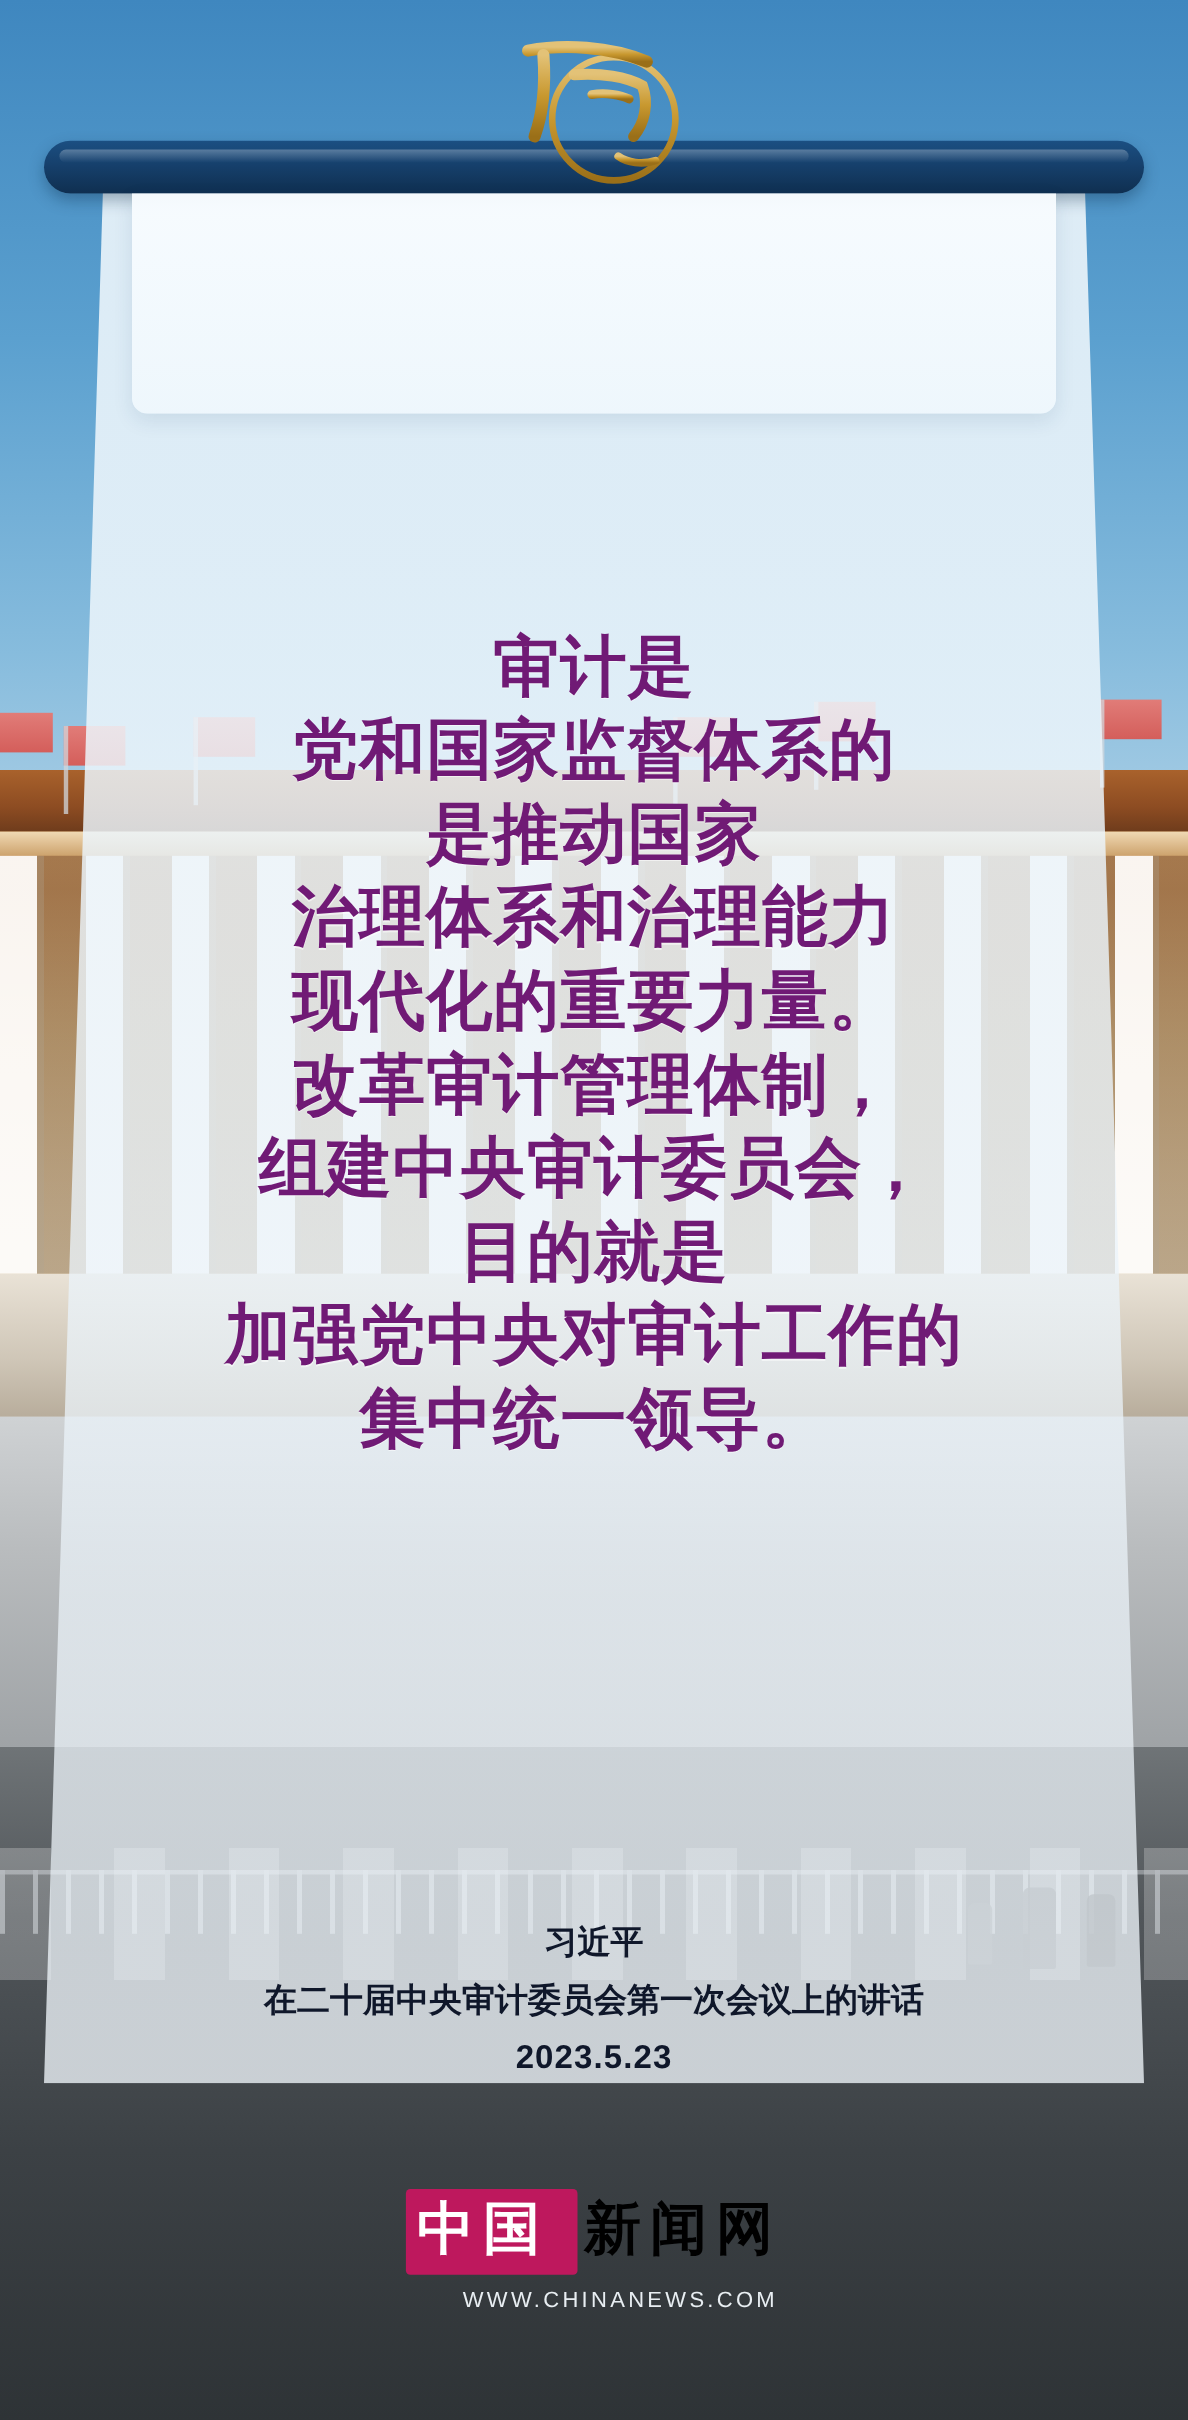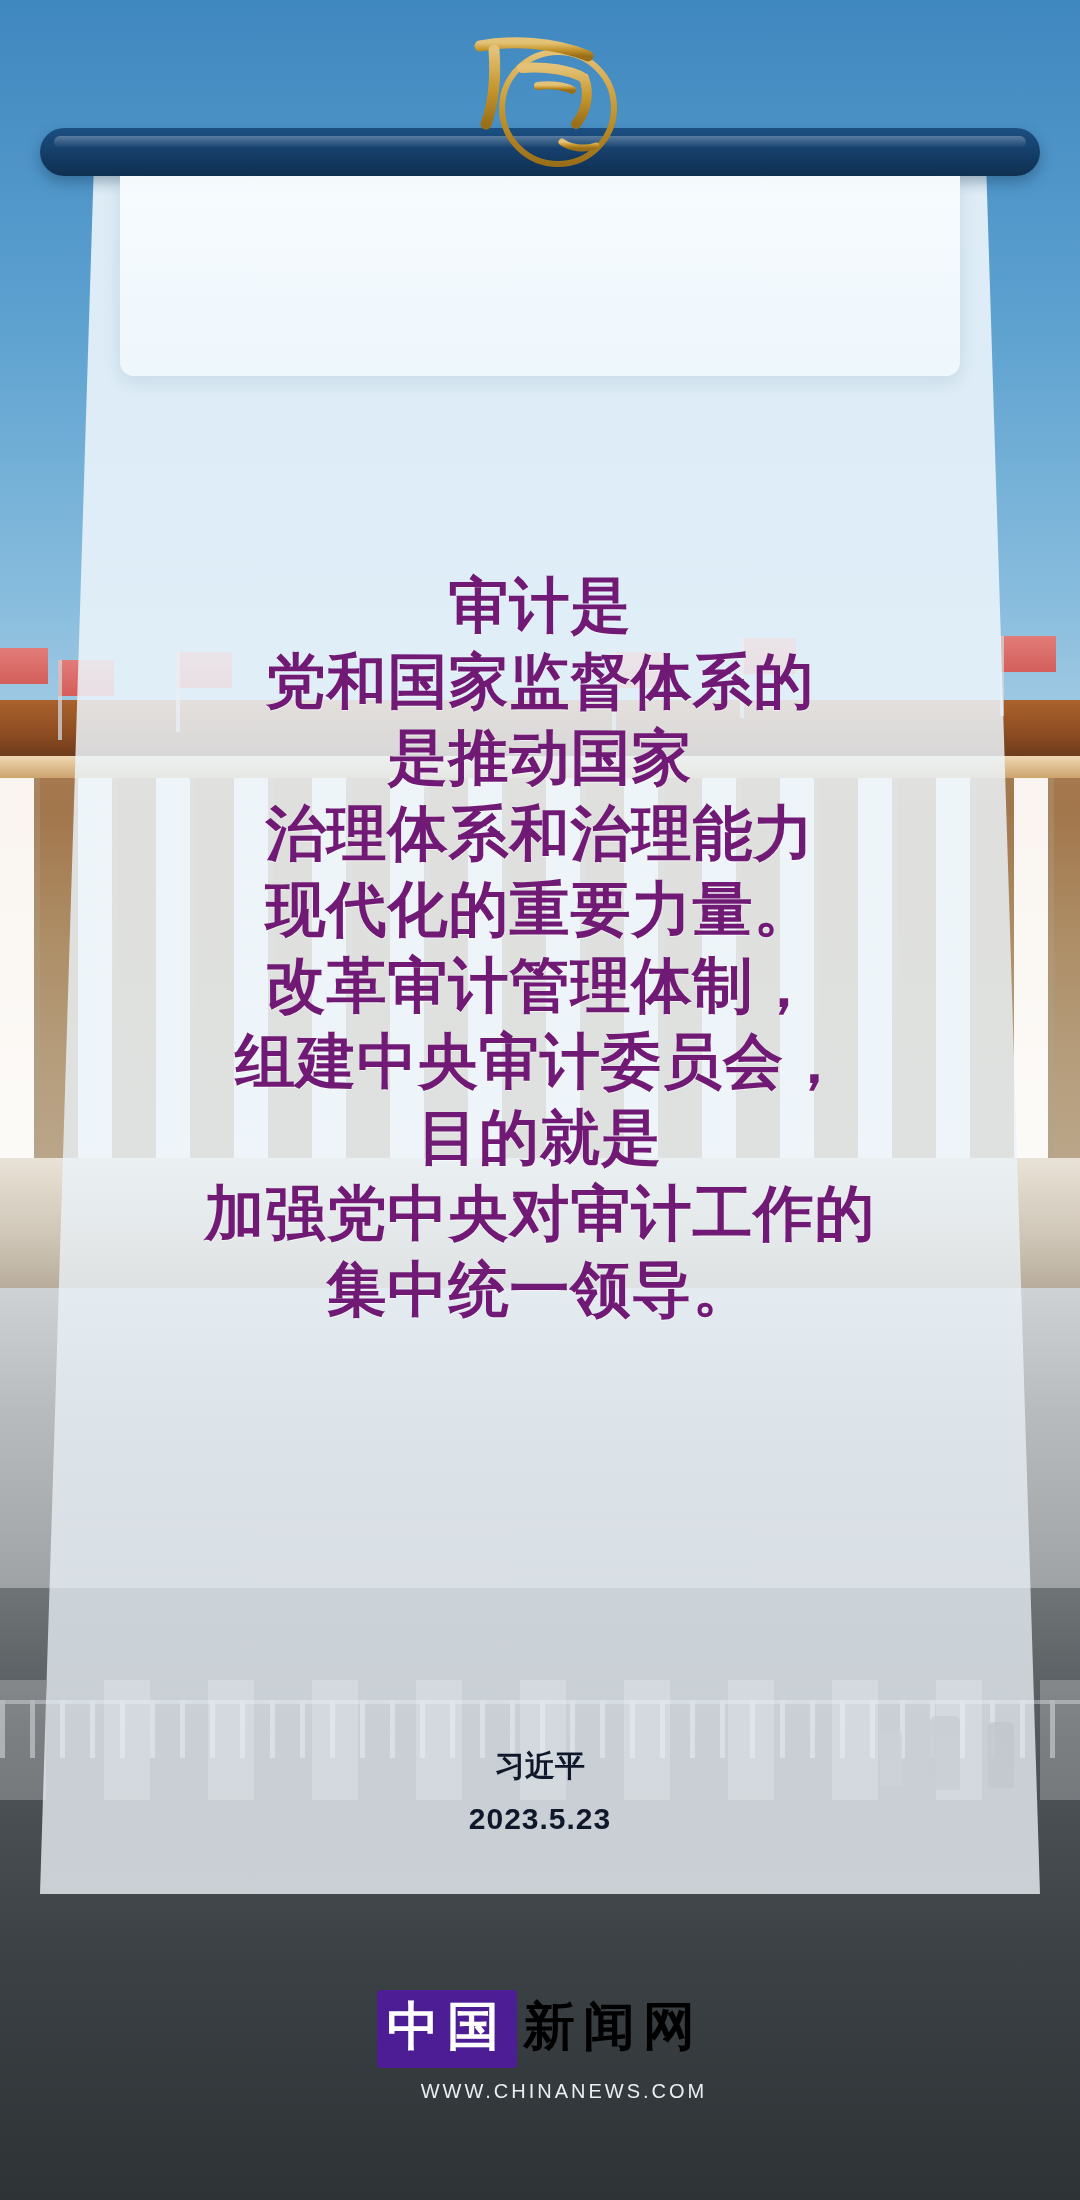--- a/index.html
+++ b/index.html
@@ -273,23 +273,23 @@
     font-family: "Liberation Serif", "DejaVu Serif", serif;
     letter-spacing: 8px;
     display: inline-block;
   }
   .footer .cn .sq {
     display: inline-block;
     color: #000000;
   }
   .footer .cn .red {
     display: inline-block;
-    background: #4c1d95;
+    background: #be185d;
     color: #fff;
-    padding: 2px 10px 6px 10px;
+    padding: 2px 26px 6px 10px;
     border-radius: 4px;
     margin-right: 6px;
   }
   .footer .url {
     margin-top: 12px;
     font-size: 20px;
     letter-spacing: 3px;
     color: #e8eef2;
     font-family: "Liberation Sans", sans-serif;
     padding-left: 48px;
@@ -370,20 +370,21 @@
     <span class="ln">现代化的重要力量。</span>
     <span class="ln">改革审计管理体制，</span>
     <span class="ln">组建中央审计委员会，</span>
     <span class="ln">目的就是</span>
     <span class="ln">加强党中央对审计工作的</span>
     <span class="ln">集中统一领导。</span>
   </div>
 
   <div class="attrib">
     <div class="name">习近平</div>
+    <div class="src">在二十届中央审计委员会第一次会议上的讲话</div>
     <div class="date">2023.5.23</div>
   </div>
 
   <div class="footer">
     <div class="cn">
       <span class="red">中国</span><span class="sq">新闻网</span>
     </div>
     <div class="url">WWW.CHINANEWS.COM</div>
   </div>
 

